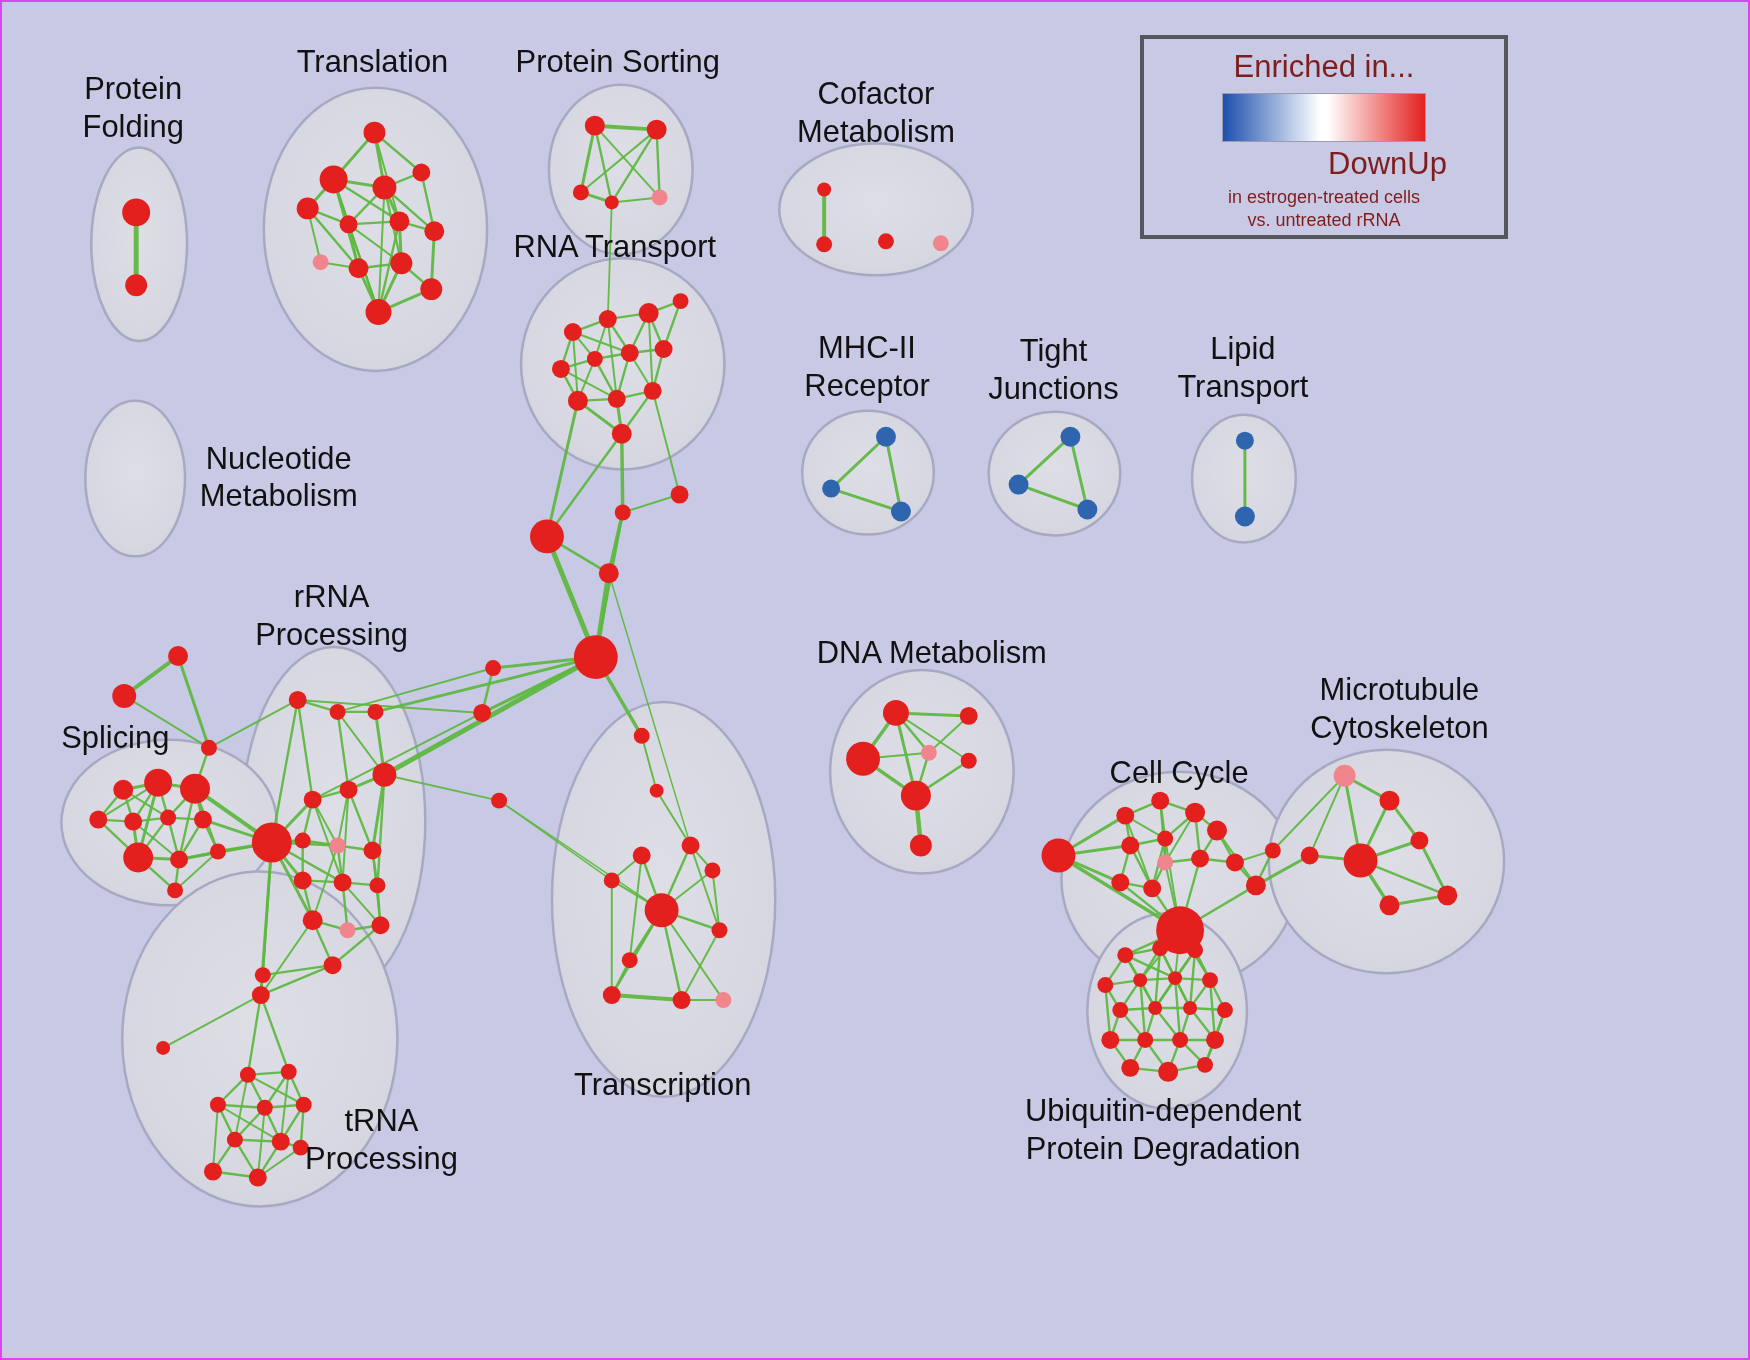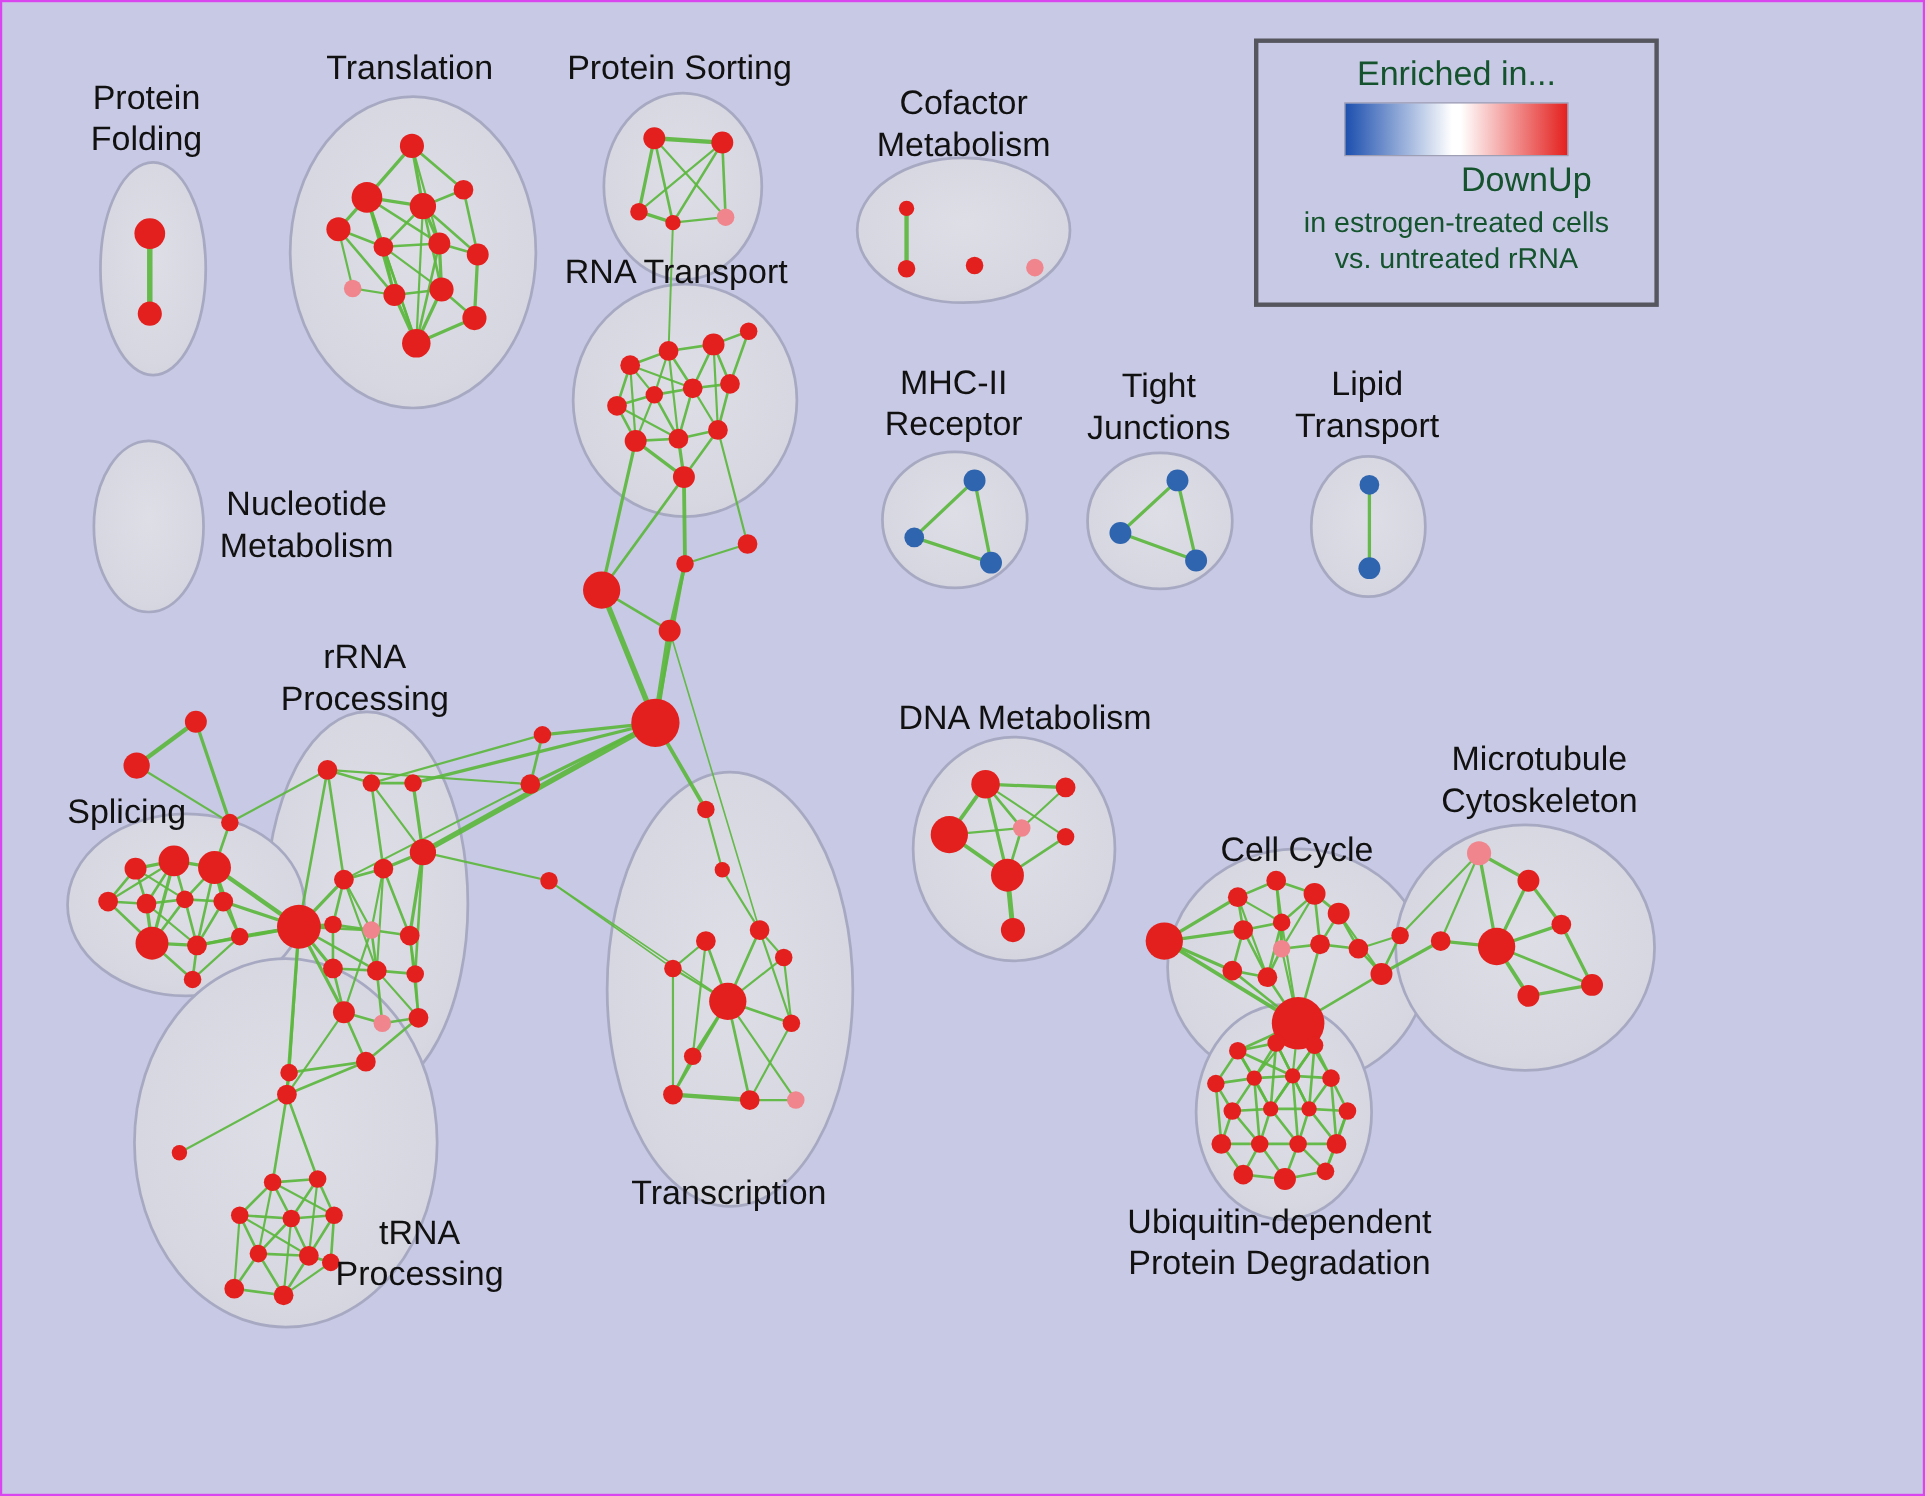--- a/index.html
+++ b/index.html
@@ -7,38 +7,38 @@
     position:relative;
     width:1750px;height:1360px;
     background:#c8c9e4;
     border:2px solid #d946ef;
     box-sizing:border-box;
     font-family:"Liberation Sans", sans-serif;
     overflow:hidden;
   }
   .stage svg{position:absolute;left:0;top:0;width:100%;height:100%;}
   .legend{
-    position:absolute;left:1138px;top:33px;width:368px;height:244px;
+    position:absolute;left:1138px;top:33px;width:368px;height:204px;
     border:4px solid #55565e;
     box-sizing:border-box;
     background:#c8c9e4;
     display:flex;flex-direction:column;align-items:center;
     padding-top:10px;
-    color:#14532d;
+    color:#7f1d1d;
   }
   .legend-title{font-size:31px;line-height:1.15;}
   .legend-gradient{
     width:202px;height:47px;margin:8px auto 4px auto;
     border:1px solid #9a9ab0;
   }
   .legend-row{
     width:246px;display:flex;justify-content:flex-end;
     font-size:31px;margin-bottom:4px;
   }
-  .legend-caption{font-size:26px;line-height:1.3;}
+  .legend-caption{font-size:18px;line-height:1.3;}
   text{font-family:"Liberation Sans", sans-serif;}
 </style>
 </head>
 <body>
 
 <div class="stage">
 
   <svg id="network" viewBox="0 0 1750 1360">
     <defs>
       <radialGradient id="ellipseFill" cx="50%" cy="45%" r="70%">

